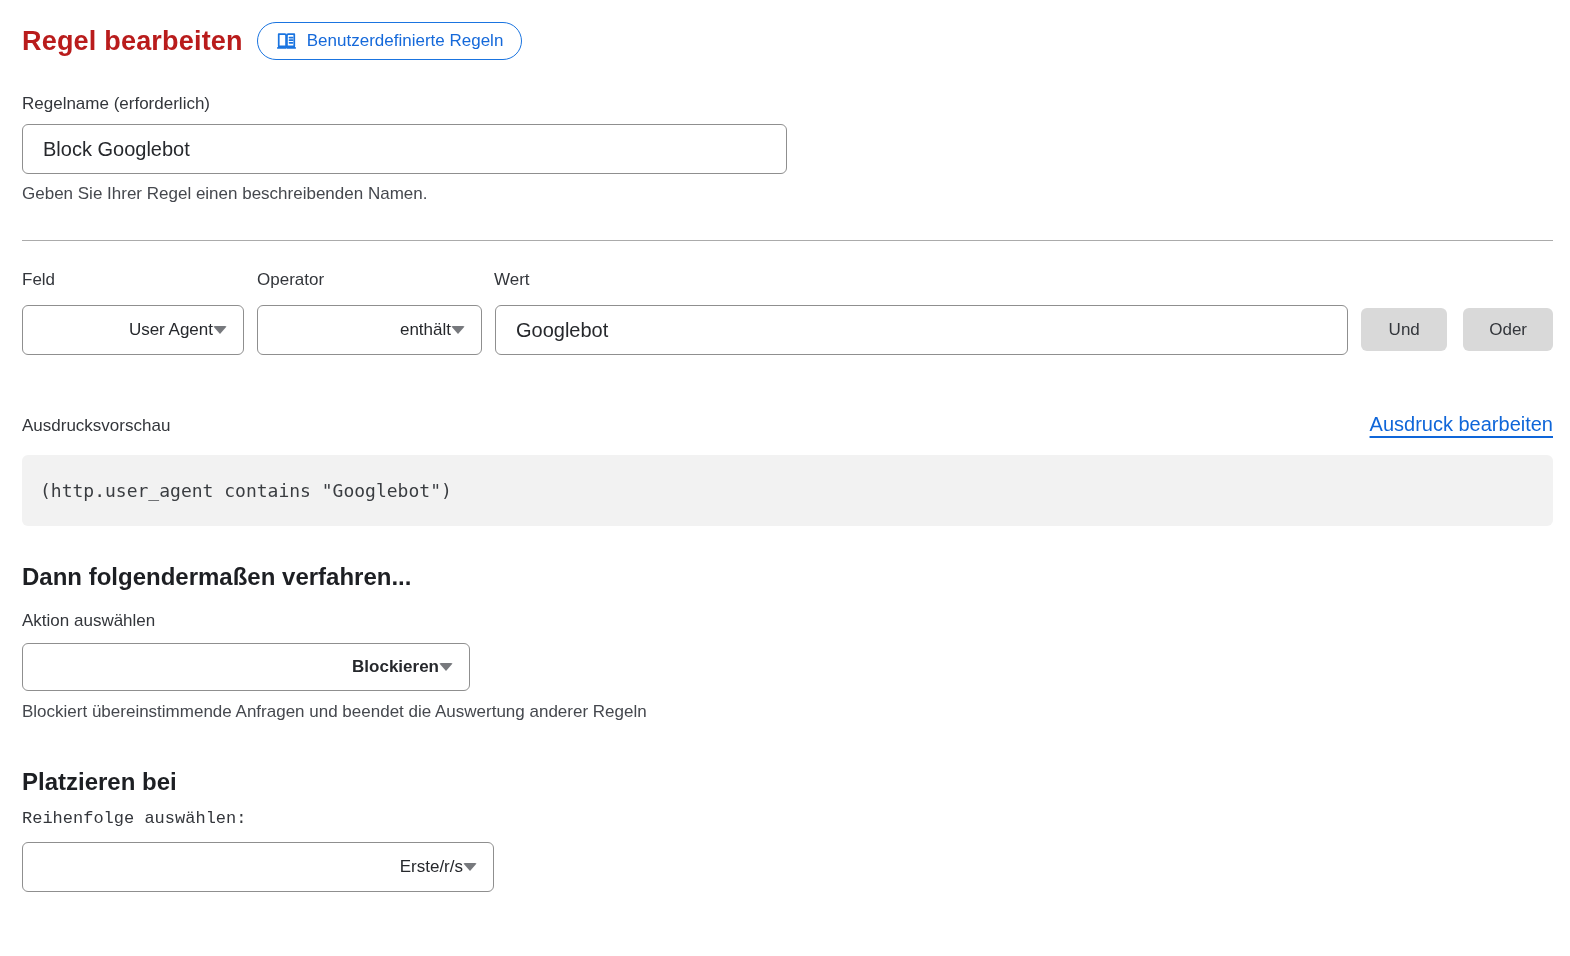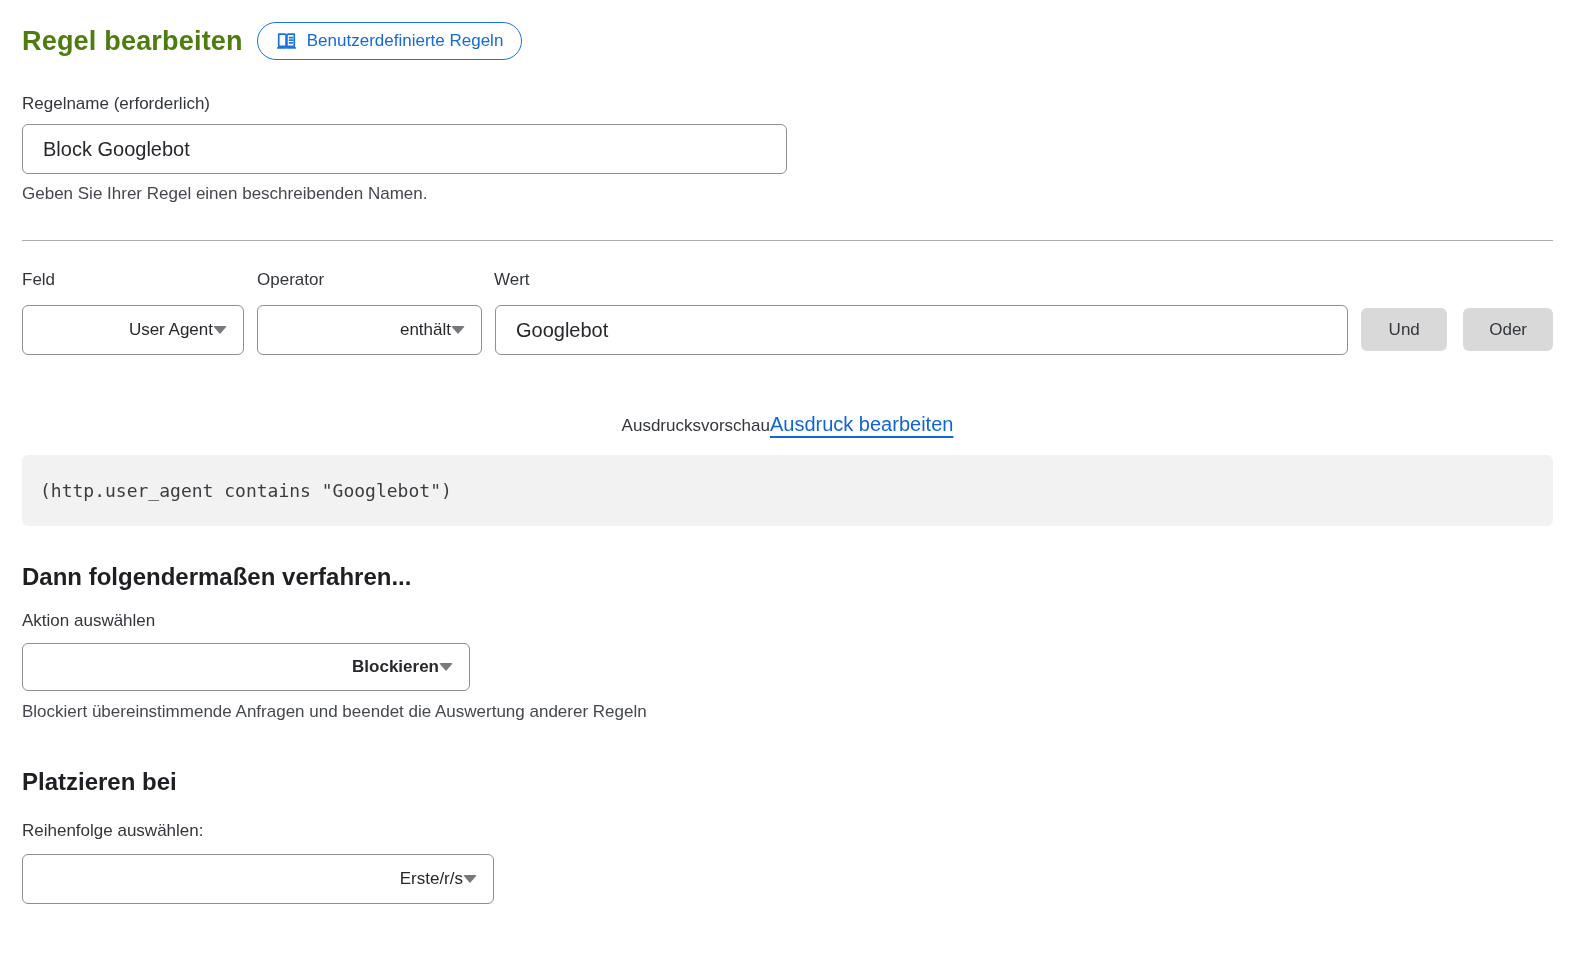--- a/index.html
+++ b/index.html
@@ -6,21 +6,21 @@
   html, body { margin: 0; padding: 0; }
   body {
     width: 1570px; height: 956px; background: #ffffff;
     font-family: "Liberation Sans", sans-serif;
     color: #26282c; overflow: hidden;
   }
   .container { padding: 20px 17px 0 22px; }
 
   
   .header-row { display: flex; align-items: center; gap: 14px; height: 42px; }
-  .page-title { font-size: 27px; font-weight: 700; color: #4d7c0f; letter-spacing: 0.2px; }
+  .page-title { font-size: 27px; font-weight: 700; color: #b91c1c; letter-spacing: 0.2px; }
   .docs-badge {
     display: inline-flex; align-items: center; gap: 10px;
     height: 38px; padding: 0 18px; border: 1.5px solid #1a74e0;
     border-radius: 19px; color: #1569da; font-size: 17px; cursor: pointer;
     background: #fff;
   }
   .docs-badge svg { display: block; }
 
   
   .field-label { font-size: 17px; color: #33363b; line-height: 20px; }
@@ -59,21 +59,21 @@
   .col-value { flex: 1 1 auto; }
   .logic-buttons { display: flex; gap: 16px; flex: none; padding-top: 3px; }
   .logic-btn {
     height: 43px; min-width: 86px; padding: 0 26px; border: none; border-radius: 6px;
     background: #d9d9d9; color: #33363b; font-size: 17px;
     font-family: "Liberation Sans", sans-serif; cursor: pointer;
   }
   .value-help { margin-top: 9px; }
 
   
-  .expression-header { display: flex; justify-content: center; align-items: baseline; margin-top: 58px; }
+  .expression-header { display: flex; justify-content: space-between; align-items: baseline; margin-top: 58px; }
   .edit-expression-link {
     color: #0f66d9; font-size: 20px; text-decoration: underline;
     text-underline-offset: 5px; text-decoration-thickness: 2px; cursor: pointer;
   }
   .code-box {
     margin-top: 19px; height: 71px; background: #f2f2f2; border-radius: 6px;
     display: flex; align-items: center; padding: 0 18px;
   }
   .code-text {
     font-family: "DejaVu Sans Mono", monospace; font-size: 18px; color: #3a3d41;
@@ -81,21 +81,21 @@
 
   
   .section-heading { font-size: 24px; font-weight: 700; color: #1d1f23; line-height: 23px; }
   .action-heading { margin-top: 39px; }
   .action-label { margin-top: 23px; }
   .action-select { margin-top: 12px; width: 448px; height: 48px; font-weight: bold; }
   .action-help { margin-top: 11px; }
 
   
   .placement-heading { margin-top: 48px; }
-  .placement-label { margin-top: 28px; }
+  .placement-label { margin-top: 16px; font-family: Liberation Mono, monospace; }
   .placement-select { margin-top: 13px; width: 472px; }
 </style>
 </head>
 <body>
 
 <div class="container">
 
   <div class="header-row">
     <span class="page-title">Regel bearbeiten</span>
     <span class="docs-badge">

